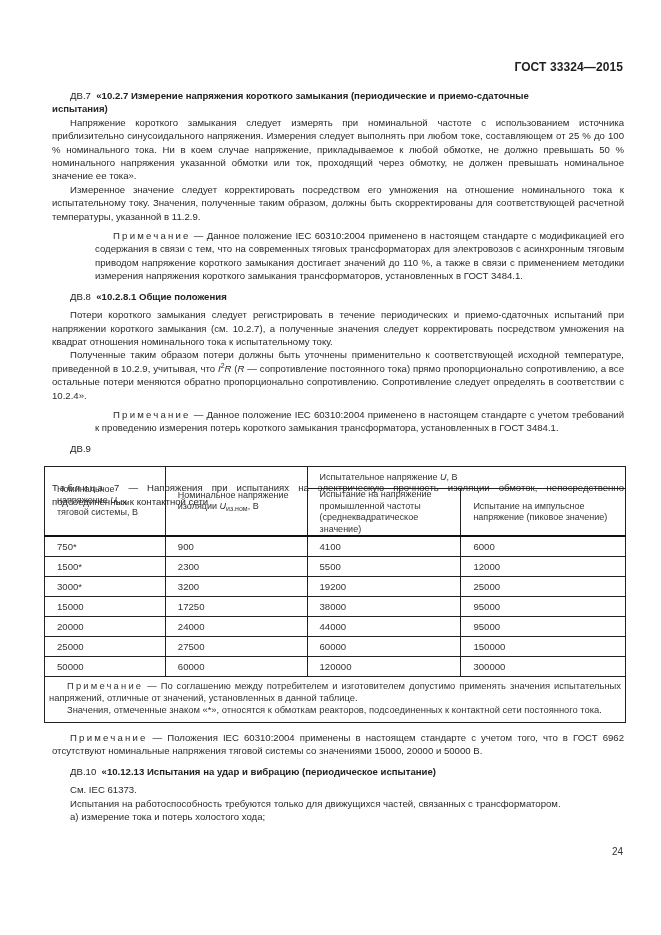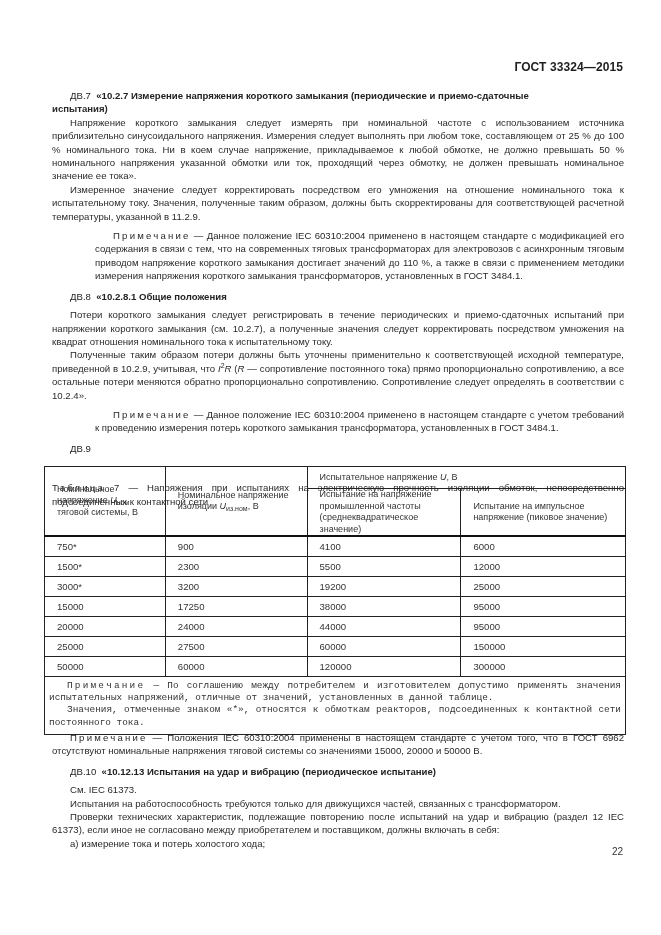--- a/index.html
+++ b/index.html
@@ -39,21 +39,21 @@
     border: 1px solid #222; text-align: left; padding: 0 12px;
     font-weight: normal; line-height: 11.5px;
   }
   .t7 th.hdr-top { height: 21px; }
   .t7 th.hdr-sub { height: 37px; }
   .t7 tr.hdr-last th { border-bottom: 2.5px solid #111; }
   .t7 td.cell { height: 19px; font-size: 9.6px; }
   .t7 td.note-cell {
     text-align: justify; padding: 3px 4px 5px 4px; font-size: 9.4px; line-height: 12.2px;
   }
-  .t7 td.note-cell p { text-indent: 18px; font-family: Liberation Mono, monospace; }
+  .t7 td.note-cell p { text-indent: 18px; }
   .after-table {
     position: absolute; left: 44px; top: 731px; width: 572px;
     font-size: 9.6px; line-height: 13.4px;
   }
   .page-num {
     position: absolute; right: 46px; top: 846px; font-size: 10px; color: #333;
   }
 </style>
 </head>
 <body>
@@ -147,18 +147,17 @@
     </tr>
   </tbody>
     </table>
 
   <div class="after-table">
     <p class="indent"><span class="spaced">Примечание</span><span> — Положения IEC 60310:2004 применены в настоящем стандарте с учетом того, что в ГОСТ 6962 отсутствуют номинальные напряжения тяговой системы со значениями 15000, 20000 и 50000 В.</span></p>
 
     <p class="heading gap-m"><span class="num">ДВ.10</span>&nbsp; <span class="bold">«10.12.13 Испытания на удар и вибрацию (периодическое испытание)</span></p>
     <p class="indent gap-s">См. IEC 61373.</p>
     <p class="indent">Испытания на работоспособность требуются только для движущихся частей, связанных с трансформатором.</p>
-    <p class="indent">Проверки технических характеристик, подлежащие повторению после испытаний на удар и вибрацию (раздел 12 IEC 61373), если иное не согласовано между приобретателем и поставщиком, должны включать в себя:</p>
     <p class="indent">а) измерение тока и потерь холостого хода;</p>
   </div>
 
-  <div class="page-num">22</div>
+  <div class="page-num">24</div>
 </div>
 
 </body></html>

